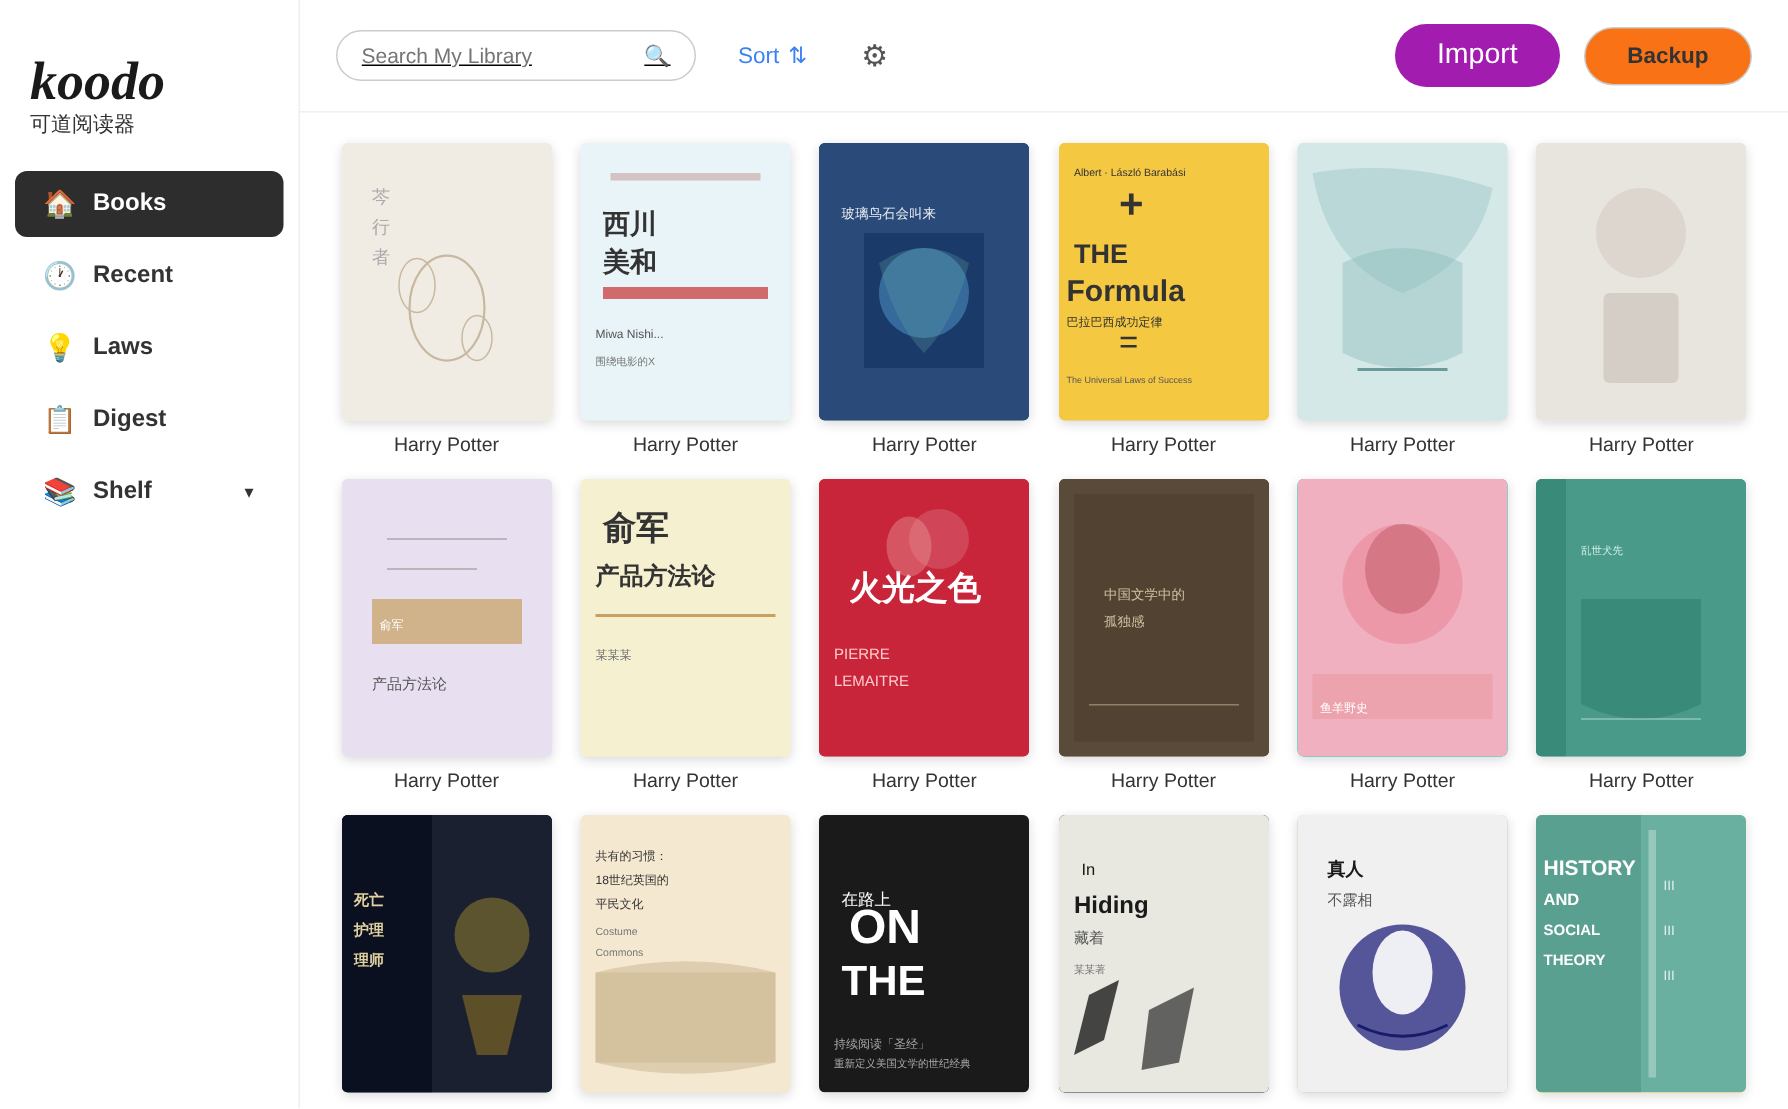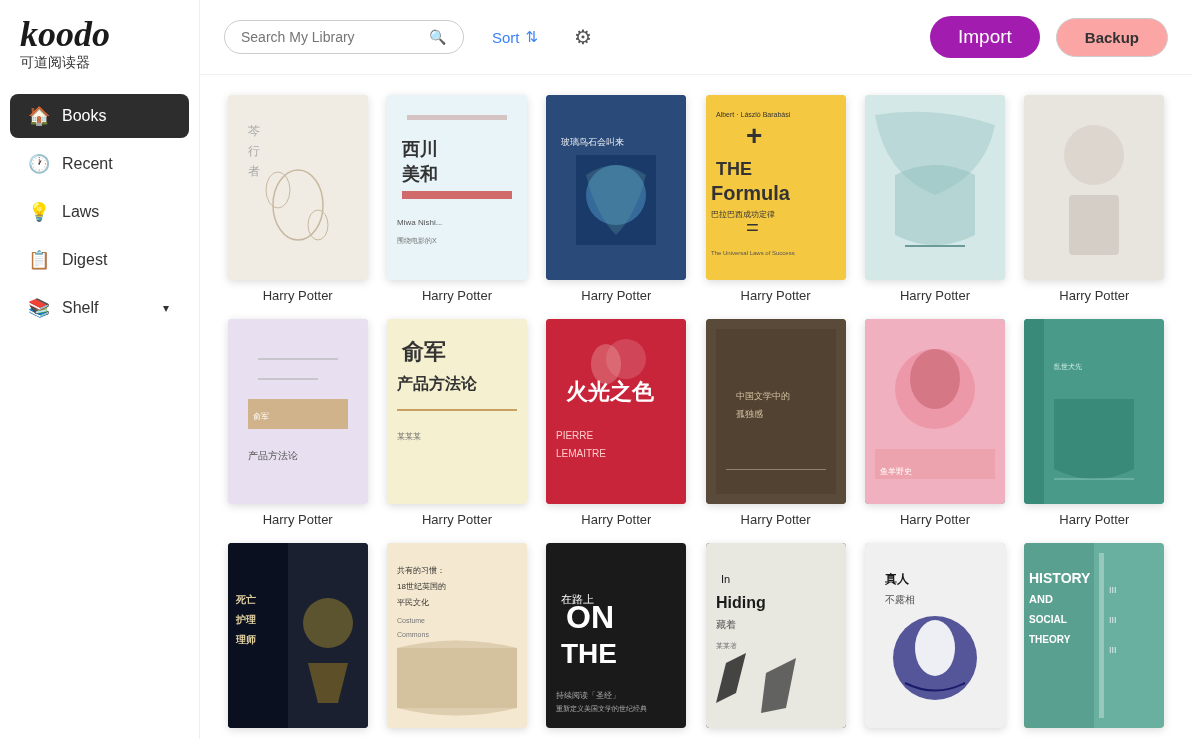--- a/index.html
+++ b/index.html
@@ -13,21 +13,21 @@
     }
 
     
     .sidebar {
       width: 200px;
       min-width: 200px;
       background: #fff;
       border-right: 1px solid #eee;
       display: flex;
       flex-direction: column;
-      padding: 16px 0;
+      padding: 36px 0;
     }
     .logo-area {
       padding: 0 20px 20px 20px;
     }
     .logo-text {
       font-size: 36px;
       font-weight: 900;
       font-style: italic;
       color: #1a1a1a;
       line-height: 1;
@@ -54,21 +54,21 @@
       color: #fff;
     }
     .nav-icon {
       width: 20px;
       height: 20px;
       display: flex;
       align-items: center;
       justify-content: center;
       font-size: 18px;
     }
-    .nav-label { font-size: 16px; font-weight: 400; }
+    .nav-label { font-size: 16px; font-weight: 700; }
     .shelf-item {
       display: flex;
       align-items: center;
       padding: 12px 20px;
       gap: 12px;
       cursor: pointer;
       margin: 2px 10px;
       font-size: 16px;
       color: #333;
     }
@@ -91,20 +91,21 @@
       border-bottom: 1px solid #f0f0f0;
     }
     .search-box {
       display: flex;
       align-items: center;
       border: 1.5px solid #ccc;
       border-radius: 24px;
       padding: 8px 16px;
       gap: 8px;
       width: 240px;
+      text-decoration: underline;
     }
     .search-box input {
       border: none;
       outline: none;
       font-size: 14px;
       color: #999;
       background: transparent;
       width: 100%;
     }
     .search-icon { color: #999; font-size: 14px; }
@@ -130,21 +131,21 @@
       background: #a21caf;
       color: #fff;
       border: none;
       border-radius: 24px;
       padding: 10px 28px;
       font-size: 19px;
       font-weight: 400;
       cursor: pointer;
     }
     .backup-btn {
-      background: #fca5a5;
+      background: #f97316;
       color: #333;
       border: 1.5px solid #ccc;
       border-radius: 24px;
       padding: 10px 28px;
       font-size: 15px;
       font-weight: 600;
       cursor: pointer;
     }
 
     

